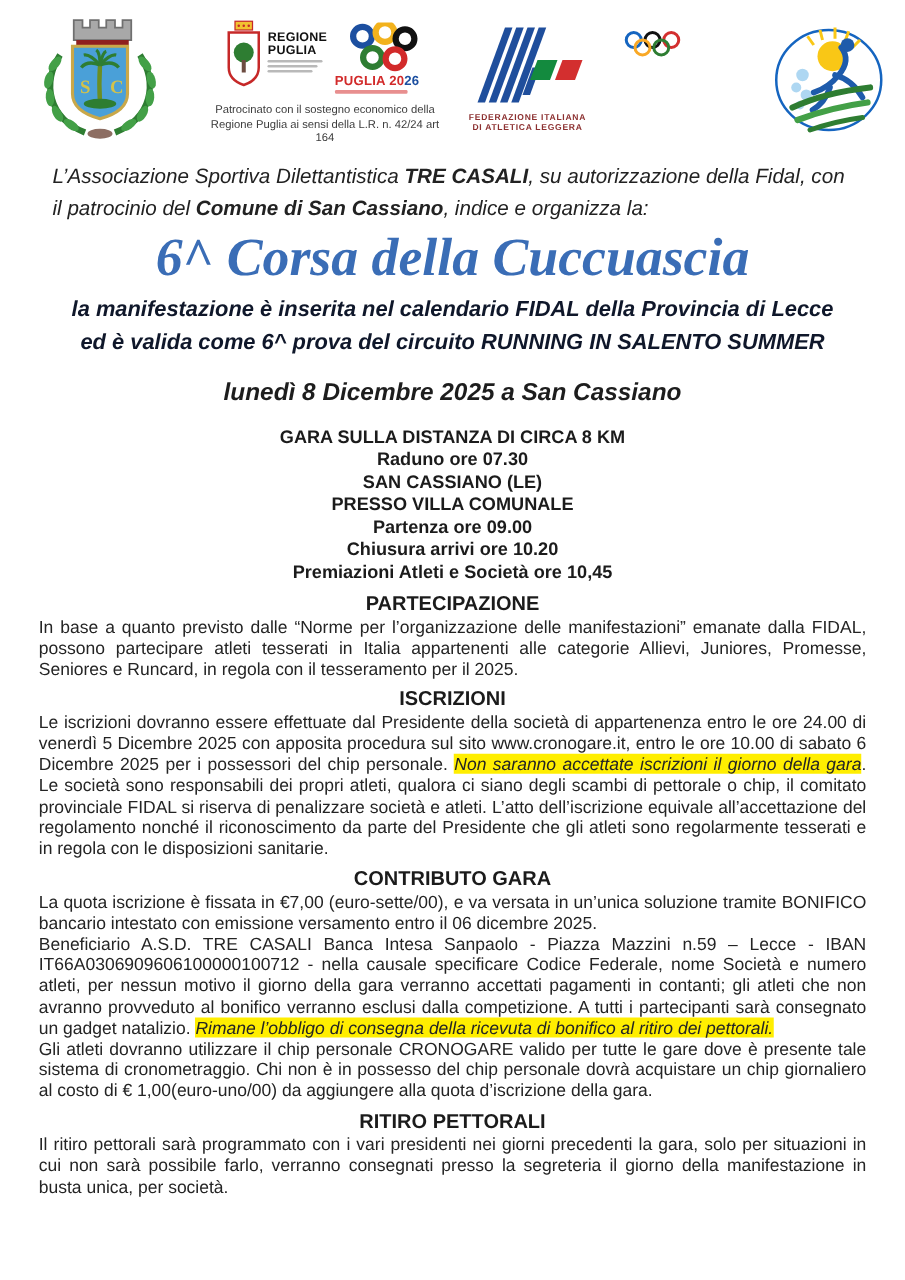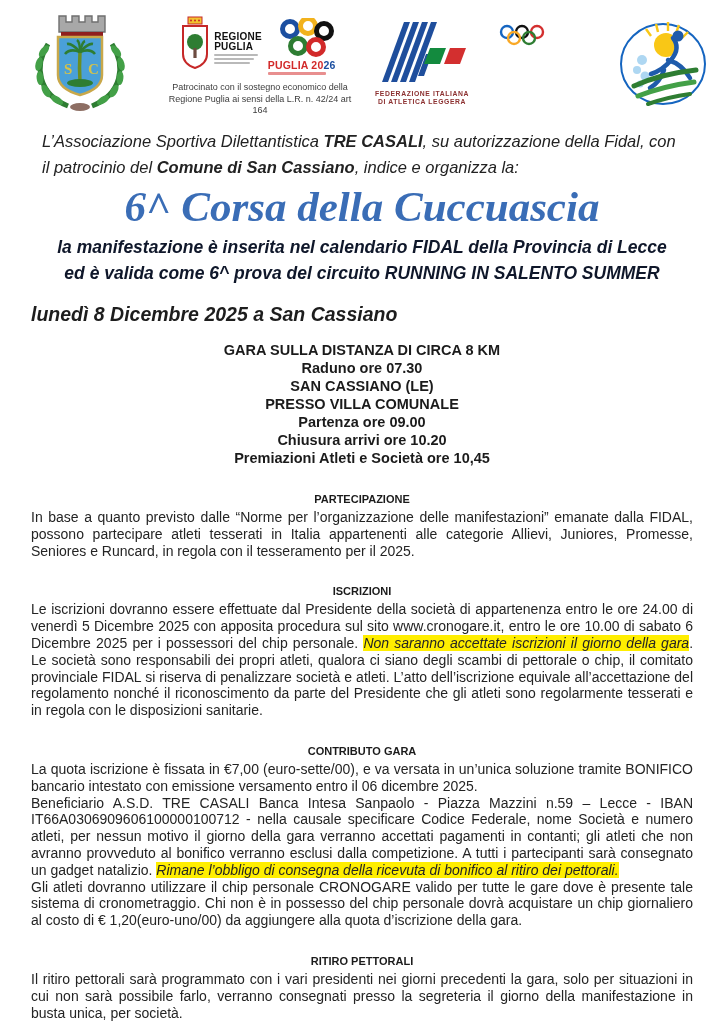--- a/index.html
+++ b/index.html
@@ -8,21 +8,21 @@
     margin:0 auto;overflow:hidden;
     font-family:"Liberation Sans",sans-serif;color:#1d1d1d;
     box-sizing:border-box;
   }
   
   .logo-band{position:relative;height:116px;}
   .abs{position:absolute;}
   .coa{left:26px;top:6px;width:108px;height:108px;}
   .patro-block{left:162px;top:16px;width:196px;text-align:center;}
   .patro-logos{display:flex;justify-content:center;align-items:flex-start;gap:6px;}
-  .regione{display:flex;align-items:center;gap:4px;}
+  .regione{display:flex;align-items:flex-start;gap:4px;}
   .regione-text{text-align:left;padding-top:10px;}
   .regione-name{font-weight:bold;font-size:10px;line-height:10px;color:#111;letter-spacing:.2px;}
   .microbar{height:2px;background:#b9b9b9;margin-top:2px;border-radius:1px;}
   .p26{display:flex;flex-direction:column;align-items:flex-start;padding-top:2px;}
   .p26-label{font-weight:bold;font-size:10.5px;line-height:11px;letter-spacing:.2px;}
   .p26-red{color:#d22a2a;} .p26-blue{color:#1c4fa0;}
   .p26-bar{width:58px;height:3px;background:#e88f8f;margin-top:1px;border-radius:1px;}
   .patro-caption{margin-top:7px;font-size:9px;line-height:11.5px;color:#3c3c3c;}
   .fidal{left:372px;top:20px;width:100px;text-align:center;}
   .fidal-caption{font-size:6.8px;line-height:8px;color:#8c3030;font-weight:bold;letter-spacing:.6px;margin-top:2px;}
@@ -36,23 +36,23 @@
   .b{font-weight:bold;text-align:right;}
   .event-title{
     margin-top:2px;text-align:center;
     font-family:"Liberation Serif",serif;font-style:italic;font-weight:bold;
     font-size:43px;line-height:50px;color:var(--title-blue,#3a6db6);
   }
   .event-subtitle{
     margin:2px auto 0;width:620px;text-align:center;
     font-weight:bold;font-style:italic;font-size:17.5px;line-height:26px;color:#0f172a;
   }
-  .event-date{margin-top:16px;font-weight:bold;font-style:italic;font-size:19.5px;line-height:24px;}
+  .event-date{margin-top:16px;text-align:center;font-weight:bold;font-style:italic;font-size:19.5px;line-height:24px;}
   .details{margin-top:15px;text-align:center;font-weight:bold;font-size:14.5px;line-height:18px;color:#1b1b1b;}
-  .sec-head{margin-top:24px;text-align:center;font-weight:bold;font-size:11px;line-height:17px;color:#1b1b1b;}
+  .sec-head{margin-top:8px;text-align:center;font-weight:bold;font-size:16px;line-height:17px;color:#1b1b1b;}
   .sec-body{margin-top:1px;text-align:justify;font-size:14px;line-height:16.8px;color:#242424;}
   .hl{background:var(--highlight-yellow,#ffee00);font-style:italic;}
 </style>
 </head>
 <body>
 
 <div class="page">
 
   <div class="logo-band">
 
@@ -214,19 +214,19 @@
 
     <div class="sec-head">PARTECIPAZIONE</div>
     <div class="sec-body">In base a quanto previsto dalle “Norme per l’organizzazione delle manifestazioni” emanate dalla FIDAL, possono partecipare atleti tesserati in Italia appartenenti alle categorie Allievi, Juniores, Promesse, Seniores e Runcard, in regola con il tesseramento per il 2025.</div>
 
     <div class="sec-head">ISCRIZIONI</div>
     <div class="sec-body"><span>Le iscrizioni dovranno essere effettuate dal Presidente della società di appartenenza entro le ore 24.00 di venerdì 5 Dicembre 2025 con apposita procedura sul sito www.cronogare.it, entro le ore 10.00 di sabato 6 Dicembre 2025 per i possessori del chip personale. </span><span class="hl">Non saranno accettate iscrizioni il giorno della gara</span><span>. Le società sono responsabili dei propri atleti, qualora ci siano degli scambi di pettorale o chip, il comitato provinciale FIDAL si riserva di penalizzare società e atleti. L’atto dell’iscrizione equivale all’accettazione del regolamento nonché il riconoscimento da parte del Presidente che gli atleti sono regolarmente tesserati e in regola con le disposizioni sanitarie.</span></div>
 
     <div class="sec-head">CONTRIBUTO GARA</div>
     <div class="sec-body">La quota iscrizione è fissata in €7,00 (euro-sette/00), e va versata in un’unica soluzione tramite BONIFICO bancario intestato con emissione versamento entro il 06 dicembre 2025.</div>
     <div class="sec-body" style="margin-top:0"><span>Beneficiario A.S.D. TRE CASALI Banca Intesa Sanpaolo - Piazza Mazzini n.59 – Lecce - IBAN IT66A0306909606100000100712 - nella causale specificare Codice Federale, nome Società e numero atleti, per nessun motivo il giorno della gara verranno accettati pagamenti in contanti; gli atleti che non avranno provveduto al bonifico verranno esclusi dalla competizione. A tutti i partecipanti sarà consegnato un gadget natalizio. </span><span class="hl">Rimane l’obbligo di consegna della ricevuta di bonifico al ritiro dei pettorali.</span></div>
-    <div class="sec-body" style="margin-top:0">Gli atleti dovranno utilizzare il chip personale CRONOGARE valido per tutte le gare dove è presente tale sistema di cronometraggio. Chi non è in possesso del chip personale dovrà acquistare un chip giornaliero al costo di € 1,20(euro-uno/00) da aggiungere alla quota d’iscrizione della gara.</div>
+    <div class="sec-body" style="margin-top:0">Gli atleti dovranno utilizzare il chip personale CRONOGARE valido per tutte le gare dove è presente tale sistema di cronometraggio. Chi non è in possesso del chip personale dovrà acquistare un chip giornaliero al costo di € 1,00(euro-uno/00) da aggiungere alla quota d’iscrizione della gara.</div>
 
     <div class="sec-head">RITIRO PETTORALI</div>
     <div class="sec-body">Il ritiro pettorali sarà programmato con i vari presidenti nei giorni precedenti la gara, solo per situazioni in cui non sarà possibile farlo, verranno consegnati presso la segreteria il giorno della manifestazione in busta unica, per società.</div>
 
   </div>
 </div>
 
 </body></html>

